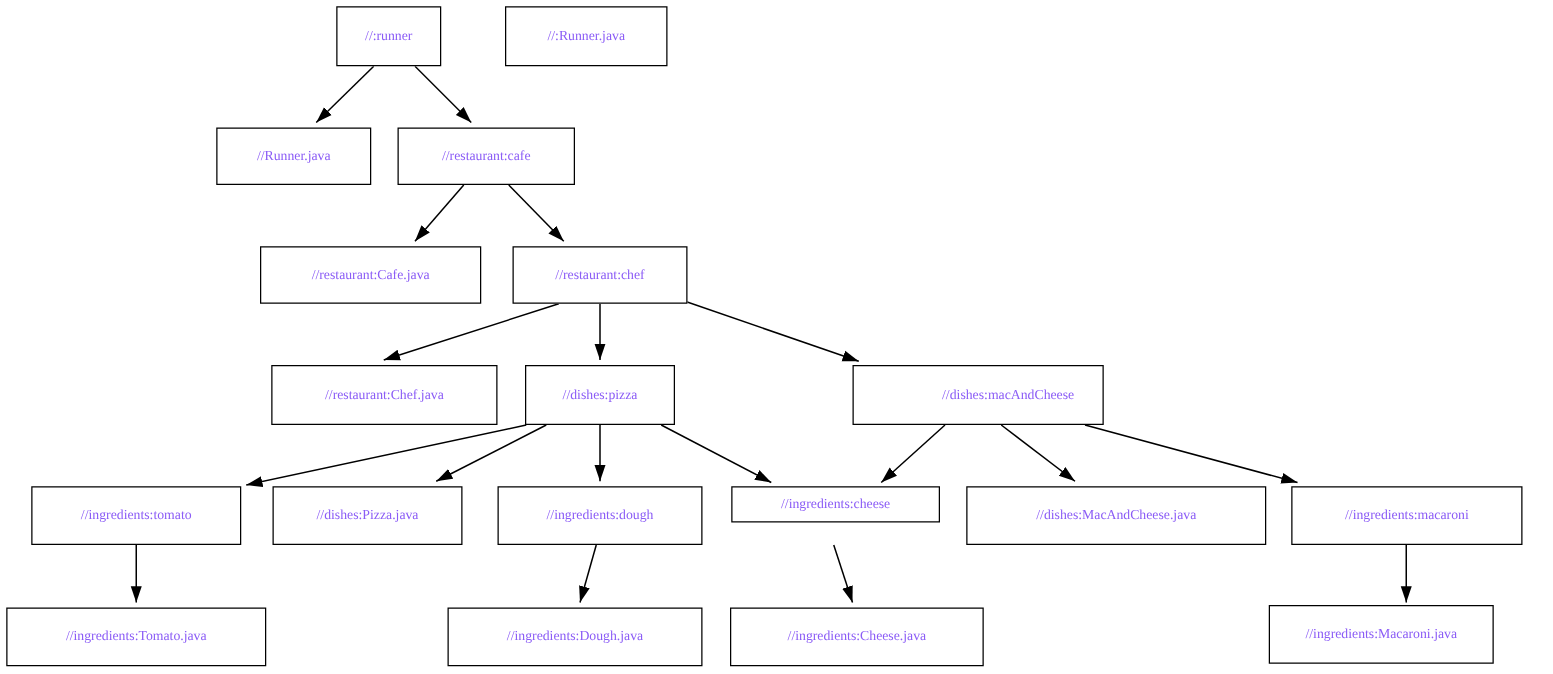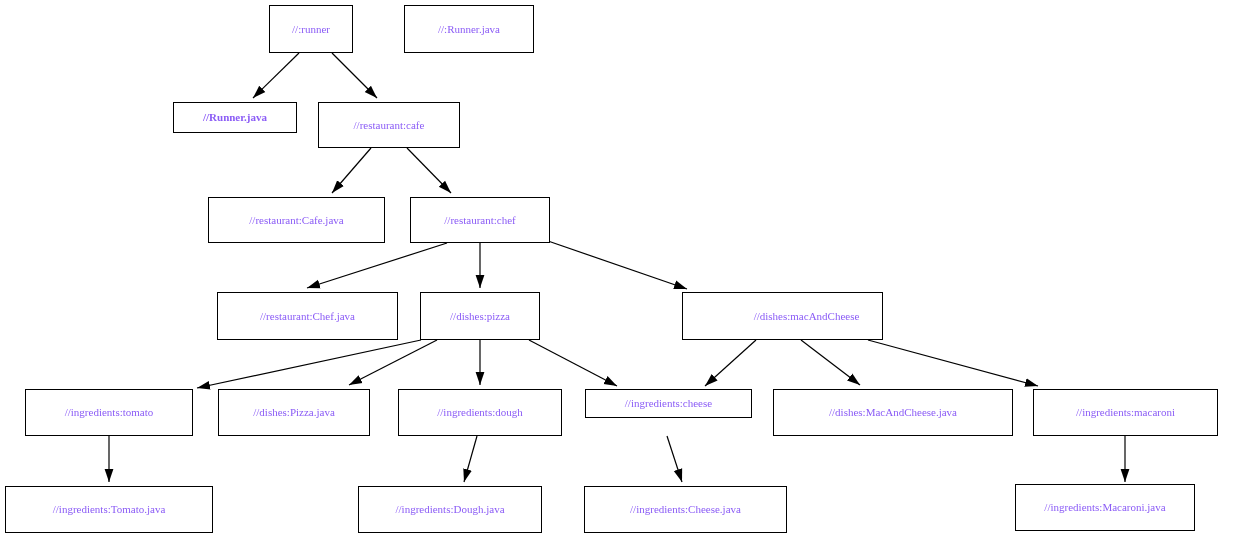--- a/index.html
+++ b/index.html
@@ -68,21 +68,21 @@
         <line x1="1125" y1="436" x2="1125" y2="482" stroke="#000000" stroke-width="1.2" marker-end="url(#arrowhead)"></line>
       </g>
   </svg>
   <div id="node-layer">
       <div class="node" style="left: 269px; top: 5px; width: 84px; height: 48px;">
         <span>//:runner</span>
       </div>
       <div class="node" style="left: 376px; top: 5px; width: 130px; height: 48px; margin-left: 28px;">
         <span>//:Runner.java</span>
       </div>
-      <div class="node" style="left: 173px; top: 102px; width: 124px; height: 31px; font-weight: bold;">
+      <div class="node" style="left: 173px; top: 102px; width: 124px; height: 46px;">
         <span>//Runner.java</span>
       </div>
       <div class="node" style="left: 318px; top: 102px; width: 142px; height: 46px;">
         <span>//restaurant:cafe</span>
       </div>
       <div class="node" style="left: 208px; top: 197px; width: 177px; height: 46px;">
         <span>//restaurant:Cafe.java</span>
       </div>
       <div class="node" style="left: 410px; top: 197px; width: 140px; height: 46px;">
         <span>//restaurant:chef</span>
@@ -110,21 +110,21 @@
       </div>
       <div class="node" style="left: 773px; top: 389px; width: 240px; height: 47px;">
         <span>//dishes:MacAndCheese.java</span>
       </div>
       <div class="node" style="left: 1033px; top: 389px; width: 185px; height: 47px;">
         <span>//ingredients:macaroni</span>
       </div>
       <div class="node" style="left: 5px; top: 486px; width: 208px; height: 47px;">
         <span>//ingredients:Tomato.java</span>
       </div>
-      <div class="node" style="left: 358px; top: 486px; width: 184px; height: 47px;">
+      <div class="node" style="left: 358px; top: 486px; width: 204px; height: 47px;">
         <span>//ingredients:Dough.java</span>
       </div>
       <div class="node" style="left: 584px; top: 486px; width: 203px; height: 47px;">
         <span>//ingredients:Cheese.java</span>
       </div>
       <div class="node" style="left: 1015px; top: 484px; width: 180px; height: 47px;">
         <span>//ingredients:Macaroni.java</span>
       </div>
     </div>
 </div>

